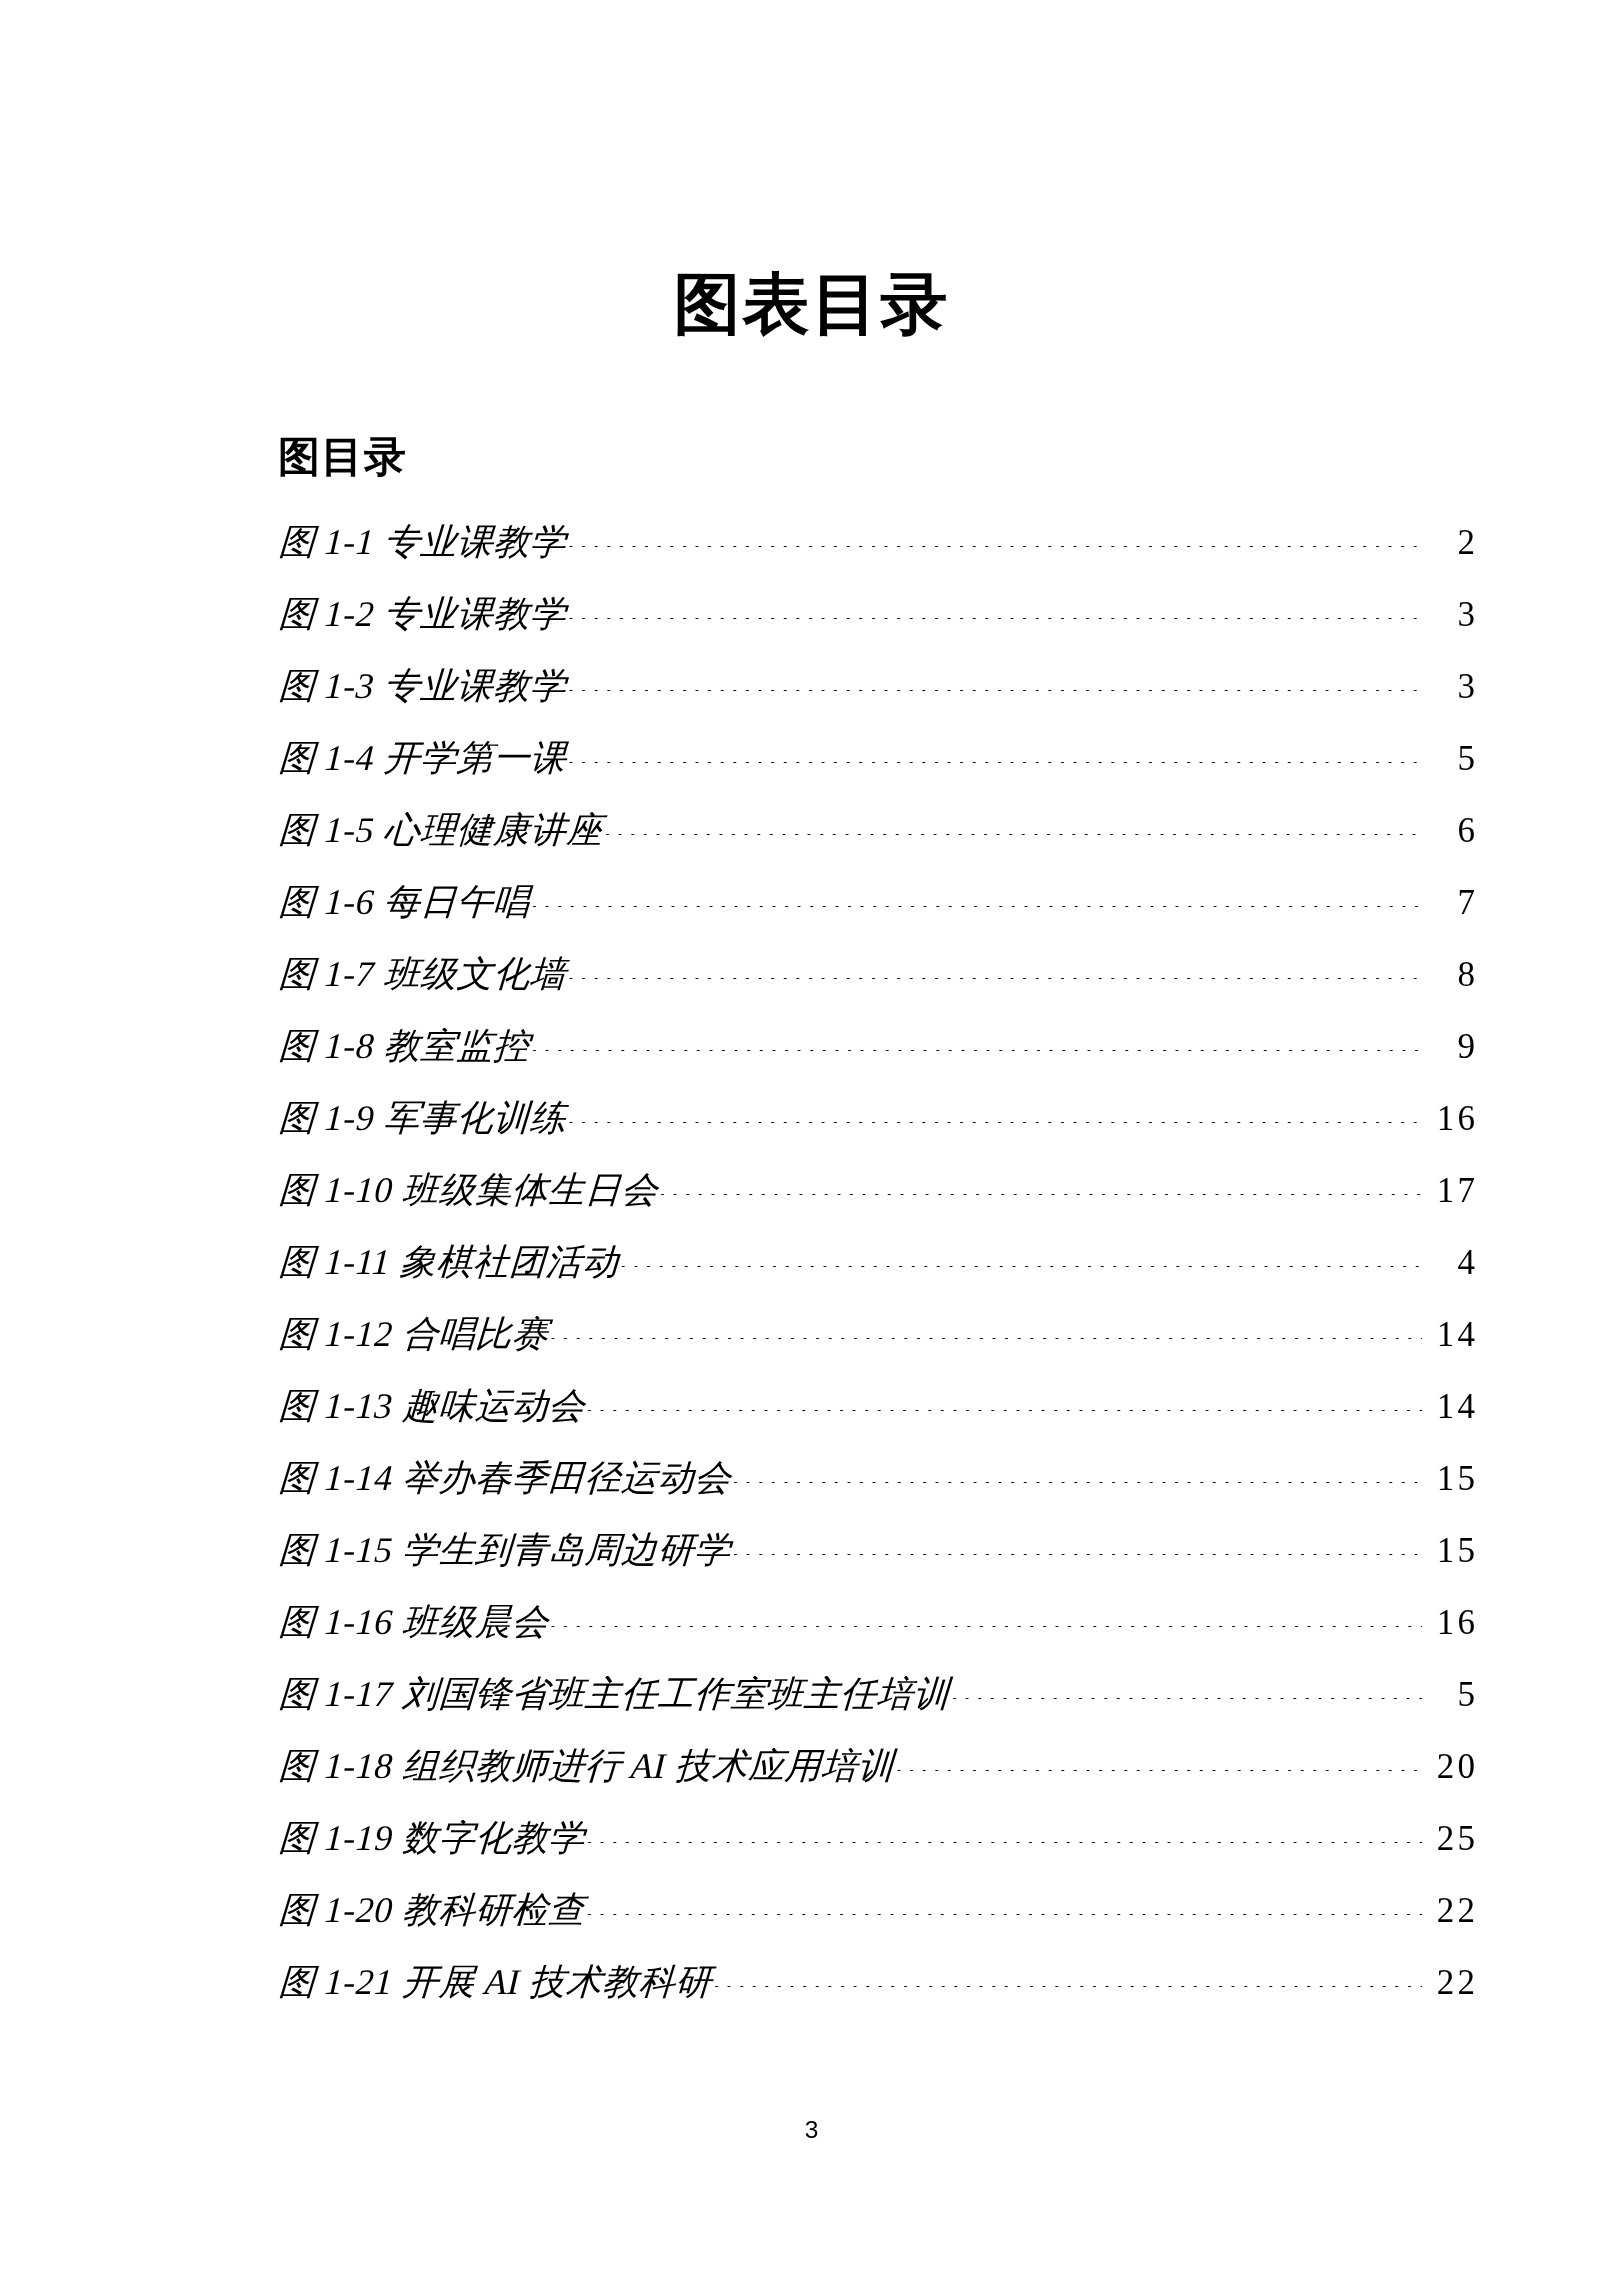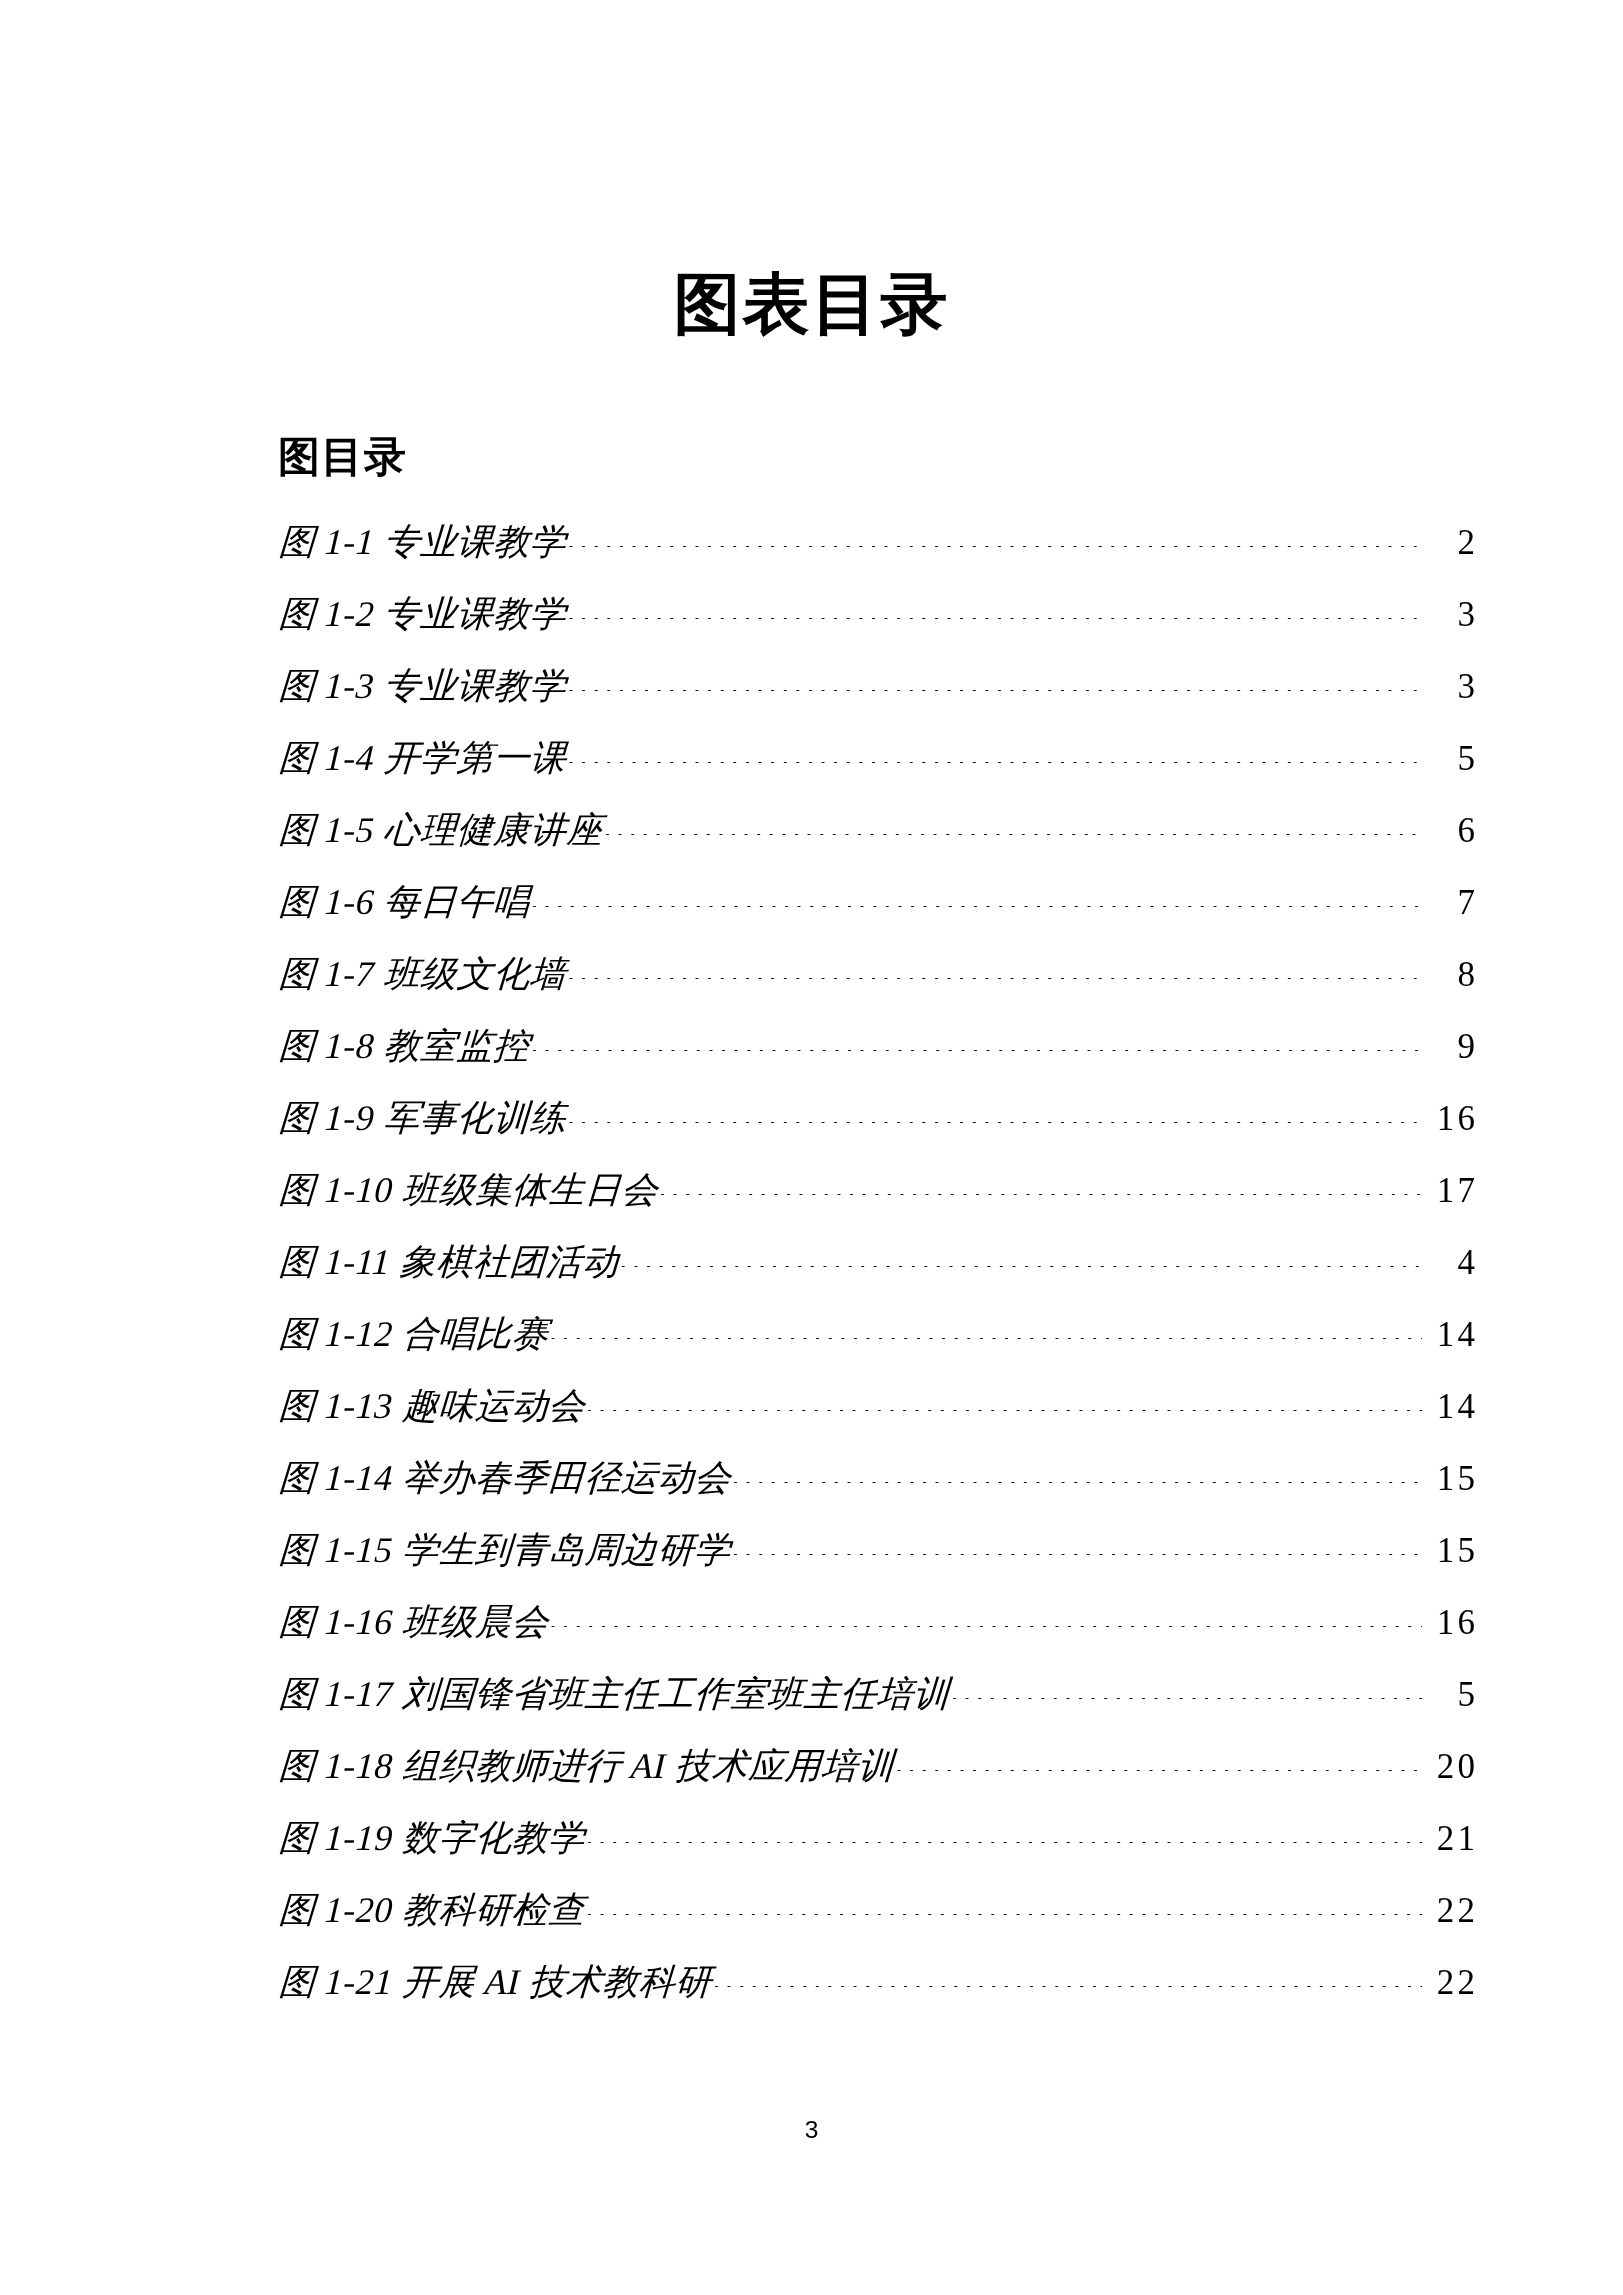--- a/index.html
+++ b/index.html
@@ -220,21 +220,21 @@
         <span class="toc-page">5</span>
       </div>
       <div class="toc-entry">
         <span class="toc-label">图 1-18 组织教师进行 AI 技术应用培训</span>
         <span class="toc-leader"></span>
         <span class="toc-page">20</span>
       </div>
       <div class="toc-entry">
         <span class="toc-label">图 1-19 数字化教学</span>
         <span class="toc-leader"></span>
-        <span class="toc-page">21</span>
+        <span class="toc-page">25</span>
       </div>
       <div class="toc-entry">
         <span class="toc-label">图 1-20 教科研检查</span>
         <span class="toc-leader"></span>
         <span class="toc-page">22</span>
       </div>
       <div class="toc-entry">
         <span class="toc-label">图 1-21 开展 AI 技术教科研</span>
         <span class="toc-leader"></span>
         <span class="toc-page">22</span>

